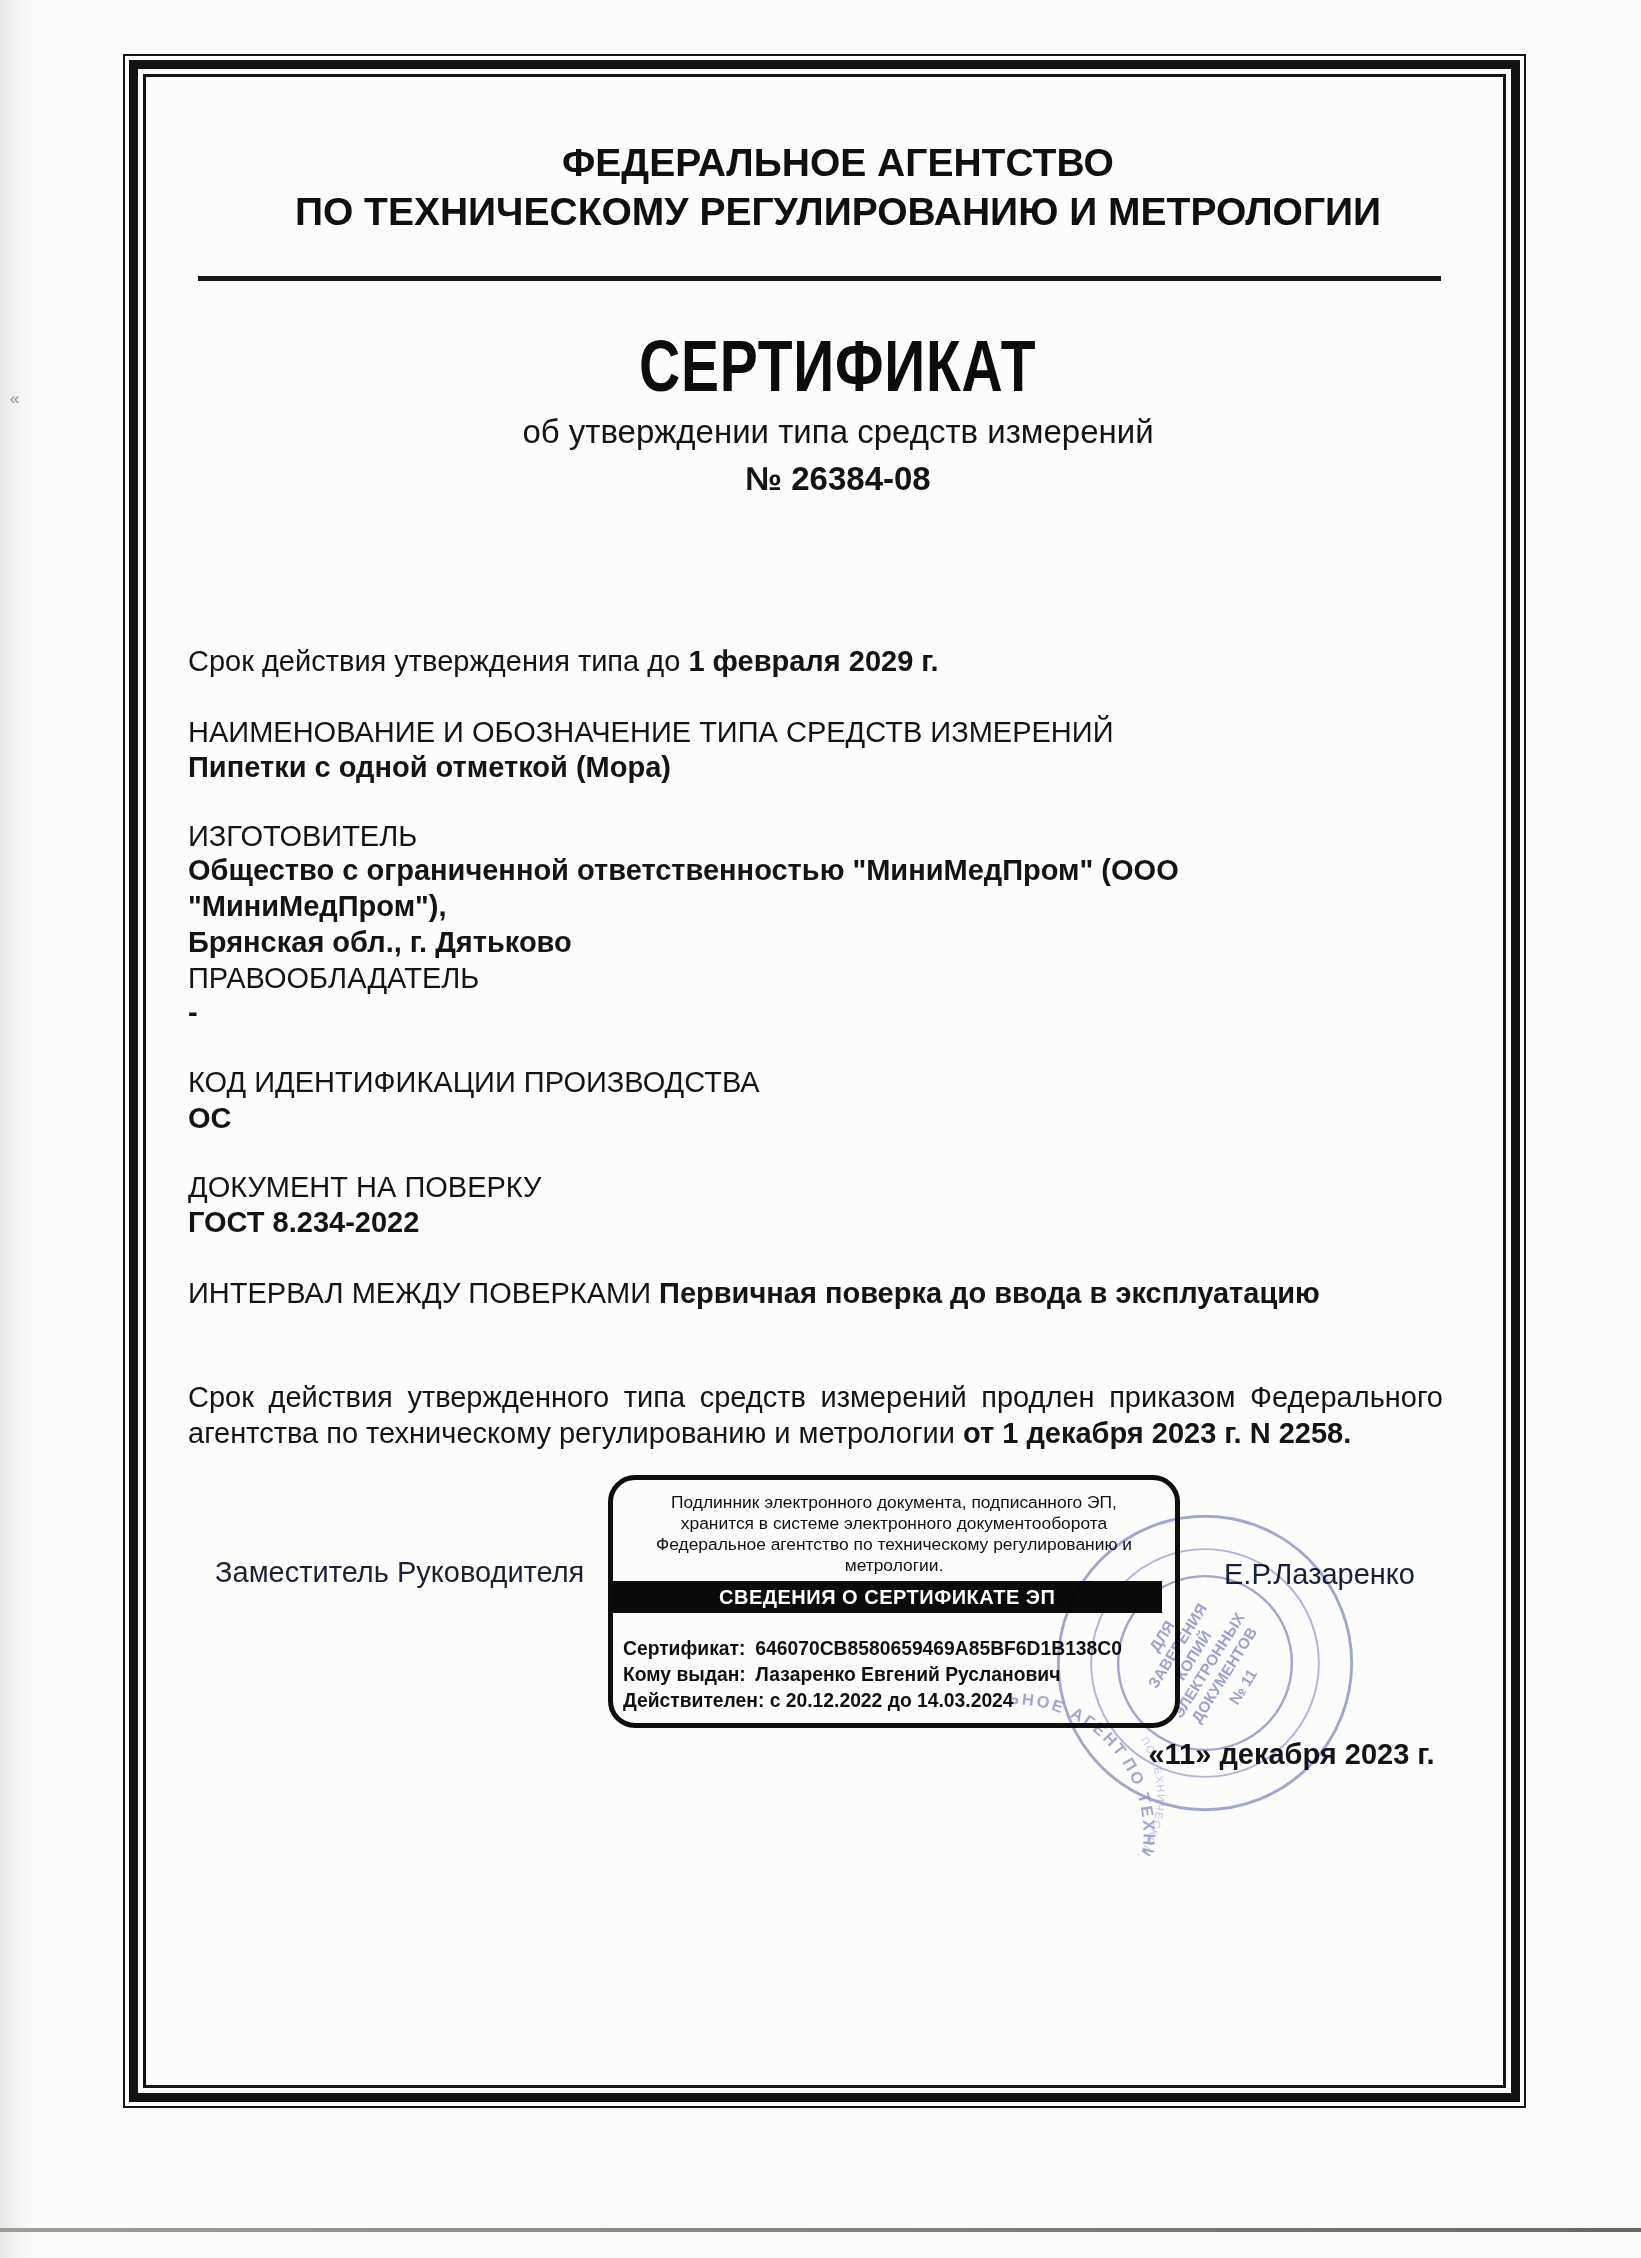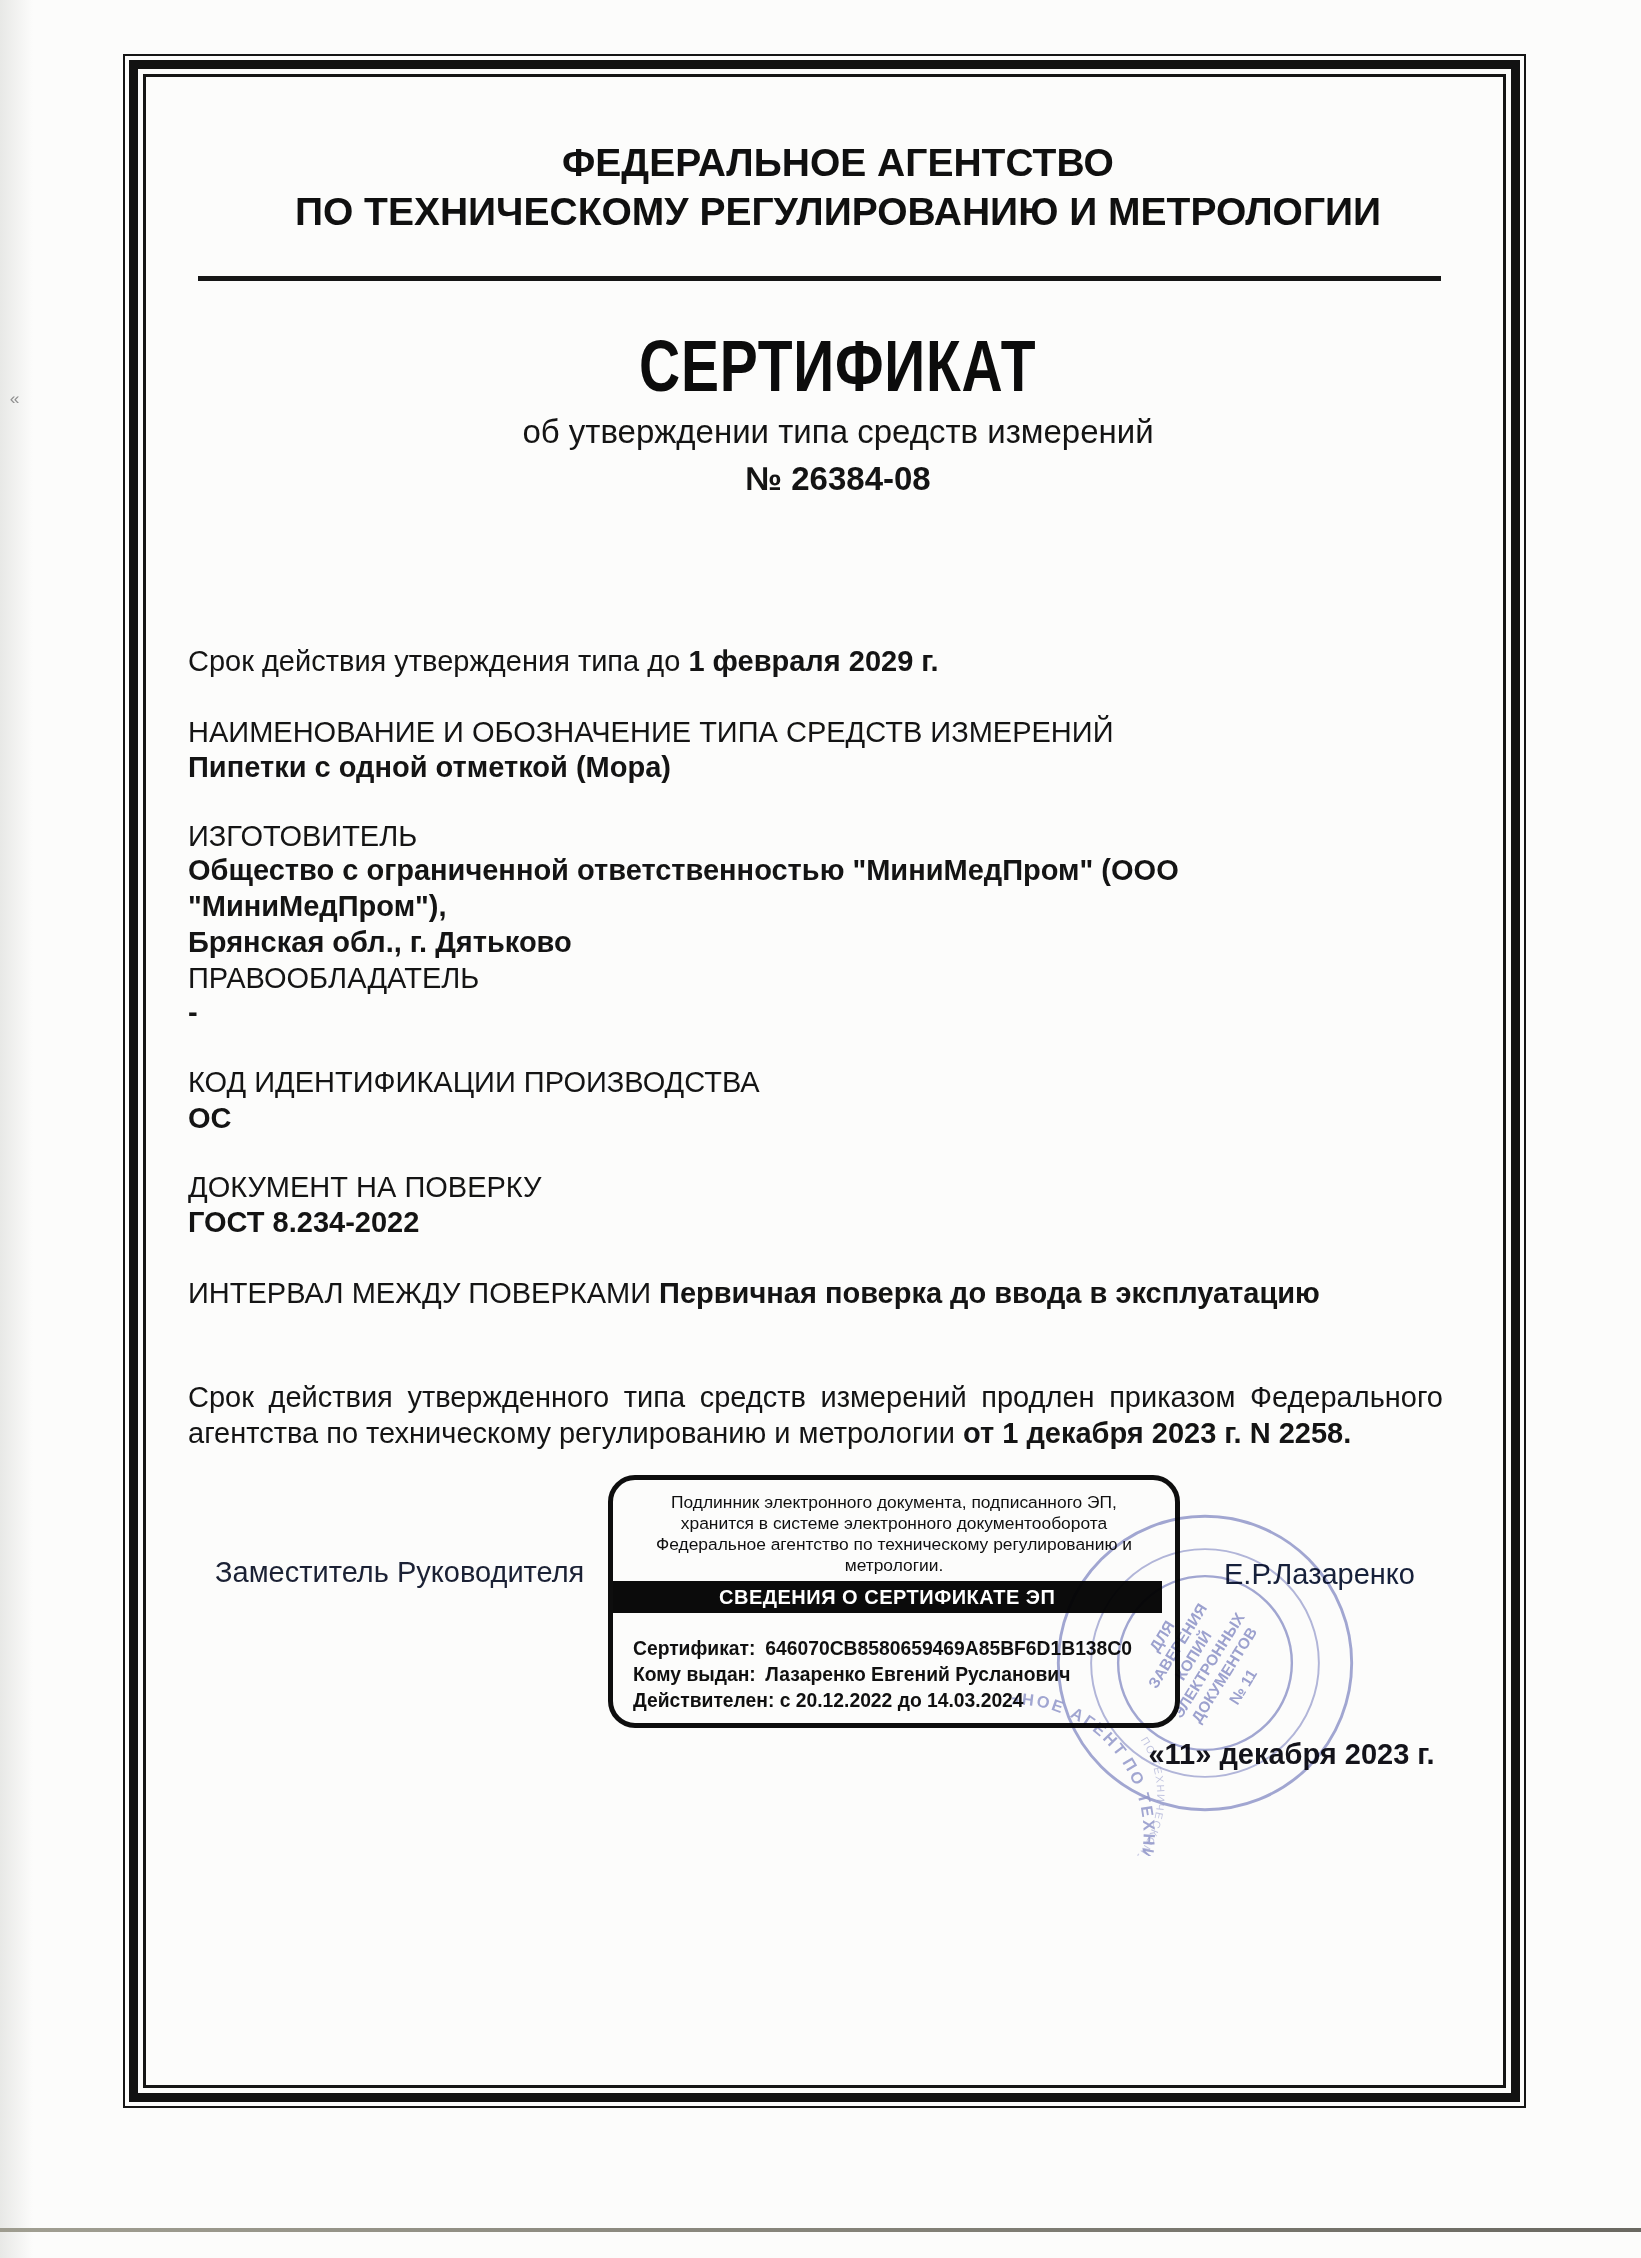--- a/index.html
+++ b/index.html
@@ -35,21 +35,21 @@
   .para .j{text-align:justify;text-align-last:justify;}
   .sig-pos{left:188px;top:1556px;font-size:29px;width:483px;color:#1b2134;}
   .sig-name{left:1197px;top:1558px;width:249px;font-size:29px;text-align:left;color:#16203a;}
   .sig-date{left:1110px;top:1738px;width:336px;font-size:29px;font-weight:600;text-align:center;color:#13131a;}
   
   .ep-box{position:absolute;left:608px;top:1475px;width:572px;height:253px;
     border:5.8px solid #0e0e0e;border-radius:27px;background:rgba(255,255,255,.0);}
   .ep-small{margin-top:11.6px;padding:0 9.7px;text-align:center;font-size:17.4px;line-height:21px;font-weight:500;color:#101010;}
   .ep-bar{margin-top:5.8px;margin-right:13.5px;height:32px;background:#0b0b0b;color:#fff;
     display:flex;align-items:center;justify-content:center;font-size:20px;font-weight:700;letter-spacing:0.5px;}
-  .ep-info{margin:23px 0 0 20px;font-size:19.3px;line-height:26px;font-weight:600;color:#101010;}
+  .ep-info{margin:23px 0 0 10px;font-size:19.3px;line-height:26px;font-weight:600;color:#101010;}
   .ep-info .lbl{display:inline-block;min-width:127px;}
   
   .stamp{position:absolute;left:1012px;top:1470px;width:386px;height:386px;
     mix-blend-mode:multiply;opacity:.62;pointer-events:none;}
 </style>
 </head>
 <body>
 
 <div class="scan">
 

